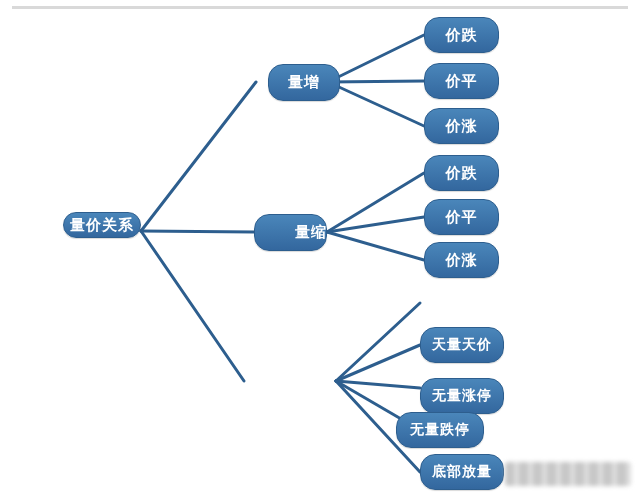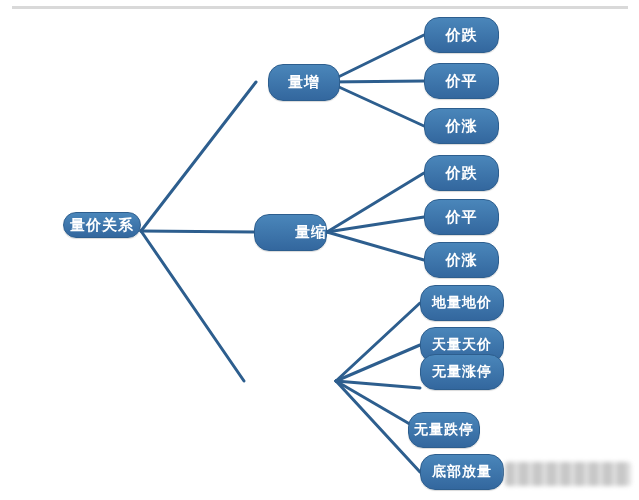--- a/index.html
+++ b/index.html
@@ -99,21 +99,20 @@
   <div class="node" style="left:254px; top:214px; width:73px; height:37px;padding-left:41px;">量缩</div>
 
   <div class="node" style="left:424px; top:17px;  width:75px; height:36px;">价跌</div>
   <div class="node" style="left:424px; top:63px;  width:75px; height:36px;">价平</div>
   <div class="node" style="left:424px; top:108px; width:75px; height:36px;">价涨</div>
 
   <div class="node" style="left:424px; top:155px; width:75px; height:36px;">价跌</div>
   <div class="node" style="left:424px; top:199px; width:75px; height:36px;">价平</div>
   <div class="node" style="left:424px; top:242px; width:75px; height:36px;">价涨</div>
 
-  <div class="node" style="left:420px; top:285px; width:84px; height:36px; font-size:14px;">地量地价</div>
   <div class="node" style="left:420px; top:327px; width:84px; height:36px; font-size:14px;">天量天价</div>
-  <div class="node" style="left:420px; top:354px; width:84px; height:36px; font-size:14px;">无量涨停</div>
-  <div class="node" style="left:408px; top:412px; width:72px; height:36px; font-size:14px;">无量跌停</div>
+  <div class="node" style="left:420px; top:378px; width:84px; height:36px; font-size:14px;">无量涨停</div>
+  <div class="node" style="left:396px; top:412px; width:88px; height:36px; font-size:14px;">无量跌停</div>
   <div class="node" style="left:420px; top:454px; width:84px; height:36px; font-size:14px;">底部放量</div>
 
   <div class="watermark"></div>
 
 </div>
 
 </body></html>

